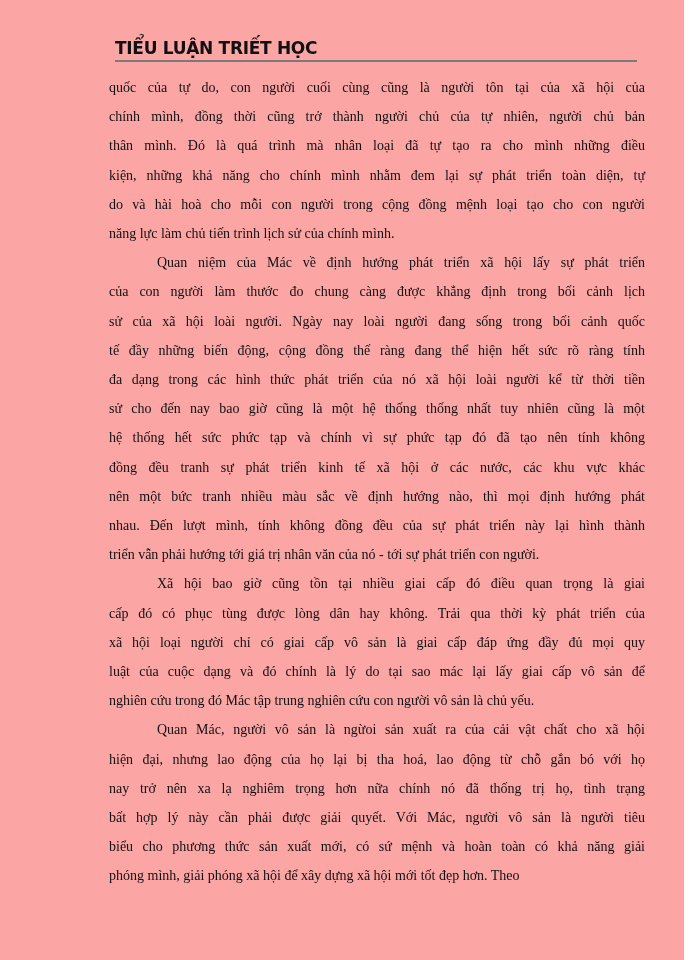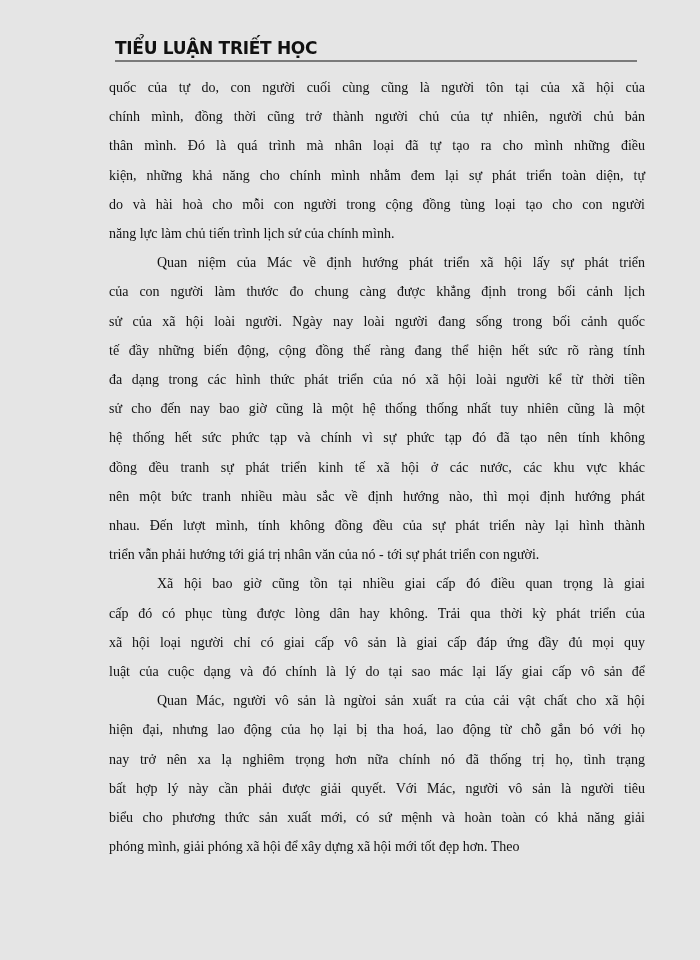--- a/index.html
+++ b/index.html
@@ -1,17 +1,17 @@
 <!DOCTYPE html>
 <html><head>
 <meta charset="utf-8">
 <style>
   html, body { margin: 0; padding: 0; background: #ffffff; }
   body { width: 700px; height: 960px; position: relative; overflow: hidden; }
-  .page { position: absolute; left: 0; top: 0; width: 700px; height: 960px; background: #e5e5e5; }
+  .page { position: absolute; left: 0; top: 0; width: 648px; height: 960px; background: #fca5a5; padding-left: 36px; }
   .header {
     position: absolute; left: 115px; top: 38px; width: 522px;
     border-bottom: 2px solid #7a7a7a; padding-bottom: 2px;
   }
   .header-title {
     font-family: "DejaVu Sans", sans-serif; font-weight: bold; font-size: 17px;
     color: #111; letter-spacing: -0.3px; line-height: 20px; display: block;
   }
   .body-text {
     position: absolute; left: 109px; top: 73px; width: 536px;
@@ -31,21 +31,21 @@
     <span class="header-title">TIỂU LUẬN TRIẾT HỌC</span>
   </div>
 
   <div class="body-text">
 
     <div class="para">
       <span class="line">quốc của tự do, con người cuối cùng cũng là người tôn tại của xã hội của</span>
       <span class="line">chính mình, đồng thời cũng trở thành người chủ của tự nhiên, người chủ bản</span>
       <span class="line">thân mình. Đó là quá trình mà nhân loại đã tự tạo ra cho mình những điều</span>
       <span class="line">kiện, những khả năng cho chính mình nhằm đem lại sự phát triển toàn diện, tự</span>
-      <span class="line">do và hài hoà cho mỗi con người trong cộng đồng tùng loại tạo cho con người</span>
+      <span class="line">do và hài hoà cho mỗi con người trong cộng đồng mệnh loại tạo cho con người</span>
       <span class="line end">năng lực làm chủ tiến trình lịch sử của chính mình.</span>
     </div>
 
     <div class="para">
       <span class="line indent">Quan niệm của Mác về định hướng phát triển xã hội lấy sự phát triển</span>
       <span class="line">của con người làm thước đo chung càng được khẳng định trong bối cảnh lịch</span>
       <span class="line">sử của xã hội loài người. Ngày nay loài người đang sống trong bối cảnh quốc</span>
       <span class="line">tế đầy những biến động, cộng đồng thế ràng đang thể hiện hết sức rõ ràng tính</span>
       <span class="line">đa dạng trong các hình thức phát triển của nó xã hội loài người kể từ thời tiền</span>
       <span class="line">sử cho đến nay bao giờ cũng là một hệ thống thống nhất tuy nhiên cũng là một</span>
@@ -54,20 +54,21 @@
       <span class="line">nên một bức tranh nhiều màu sắc về định hướng nào, thì mọi định hướng phát</span>
       <span class="line">nhau. Đến lượt mình, tính không đồng đều của sự phát triển này lại hình thành</span>
       <span class="line end">triển vẫn phải hướng tới giá trị nhân văn của nó - tới sự phát triển con người.</span>
     </div>
 
     <div class="para">
       <span class="line indent">Xã hội bao giờ cũng tồn tại nhiều giai cấp đó điều quan trọng là giai</span>
       <span class="line">cấp đó có phục tùng được lòng dân hay không. Trải qua thời kỳ phát triển của</span>
       <span class="line">xã hội loại người chỉ có giai cấp vô sản là giai cấp đáp ứng đầy đủ mọi quy</span>
       <span class="line">luật của cuộc dạng và đó chính là lý do tại sao mác lại lấy giai cấp vô sản để</span>
+      <span class="line end">nghiên cứu trong đó Mác tập trung nghiên cứu con người vô sản là chủ yếu.</span>
     </div>
 
     <div class="para">
       <span class="line indent">Quan Mác, người vô sản là ngừoi sản xuất ra của cải vật chất cho xã hội</span>
       <span class="line">hiện đại, nhưng lao động của họ lại bị tha hoá, lao động từ chỗ gắn bó với họ</span>
       <span class="line">nay trở nên xa lạ nghiêm trọng hơn nữa chính nó đã thống trị họ, tình trạng</span>
       <span class="line">bất hợp lý này cần phải được giải quyết. Với Mác, người vô sản là người tiêu</span>
       <span class="line">biểu cho phương thức sản xuất mới, có sứ mệnh và hoàn toàn có khả năng giải</span>
       <span class="line end">phóng mình, giải phóng xã hội để xây dựng xã hội mới tốt đẹp hơn. Theo</span>
     </div>

